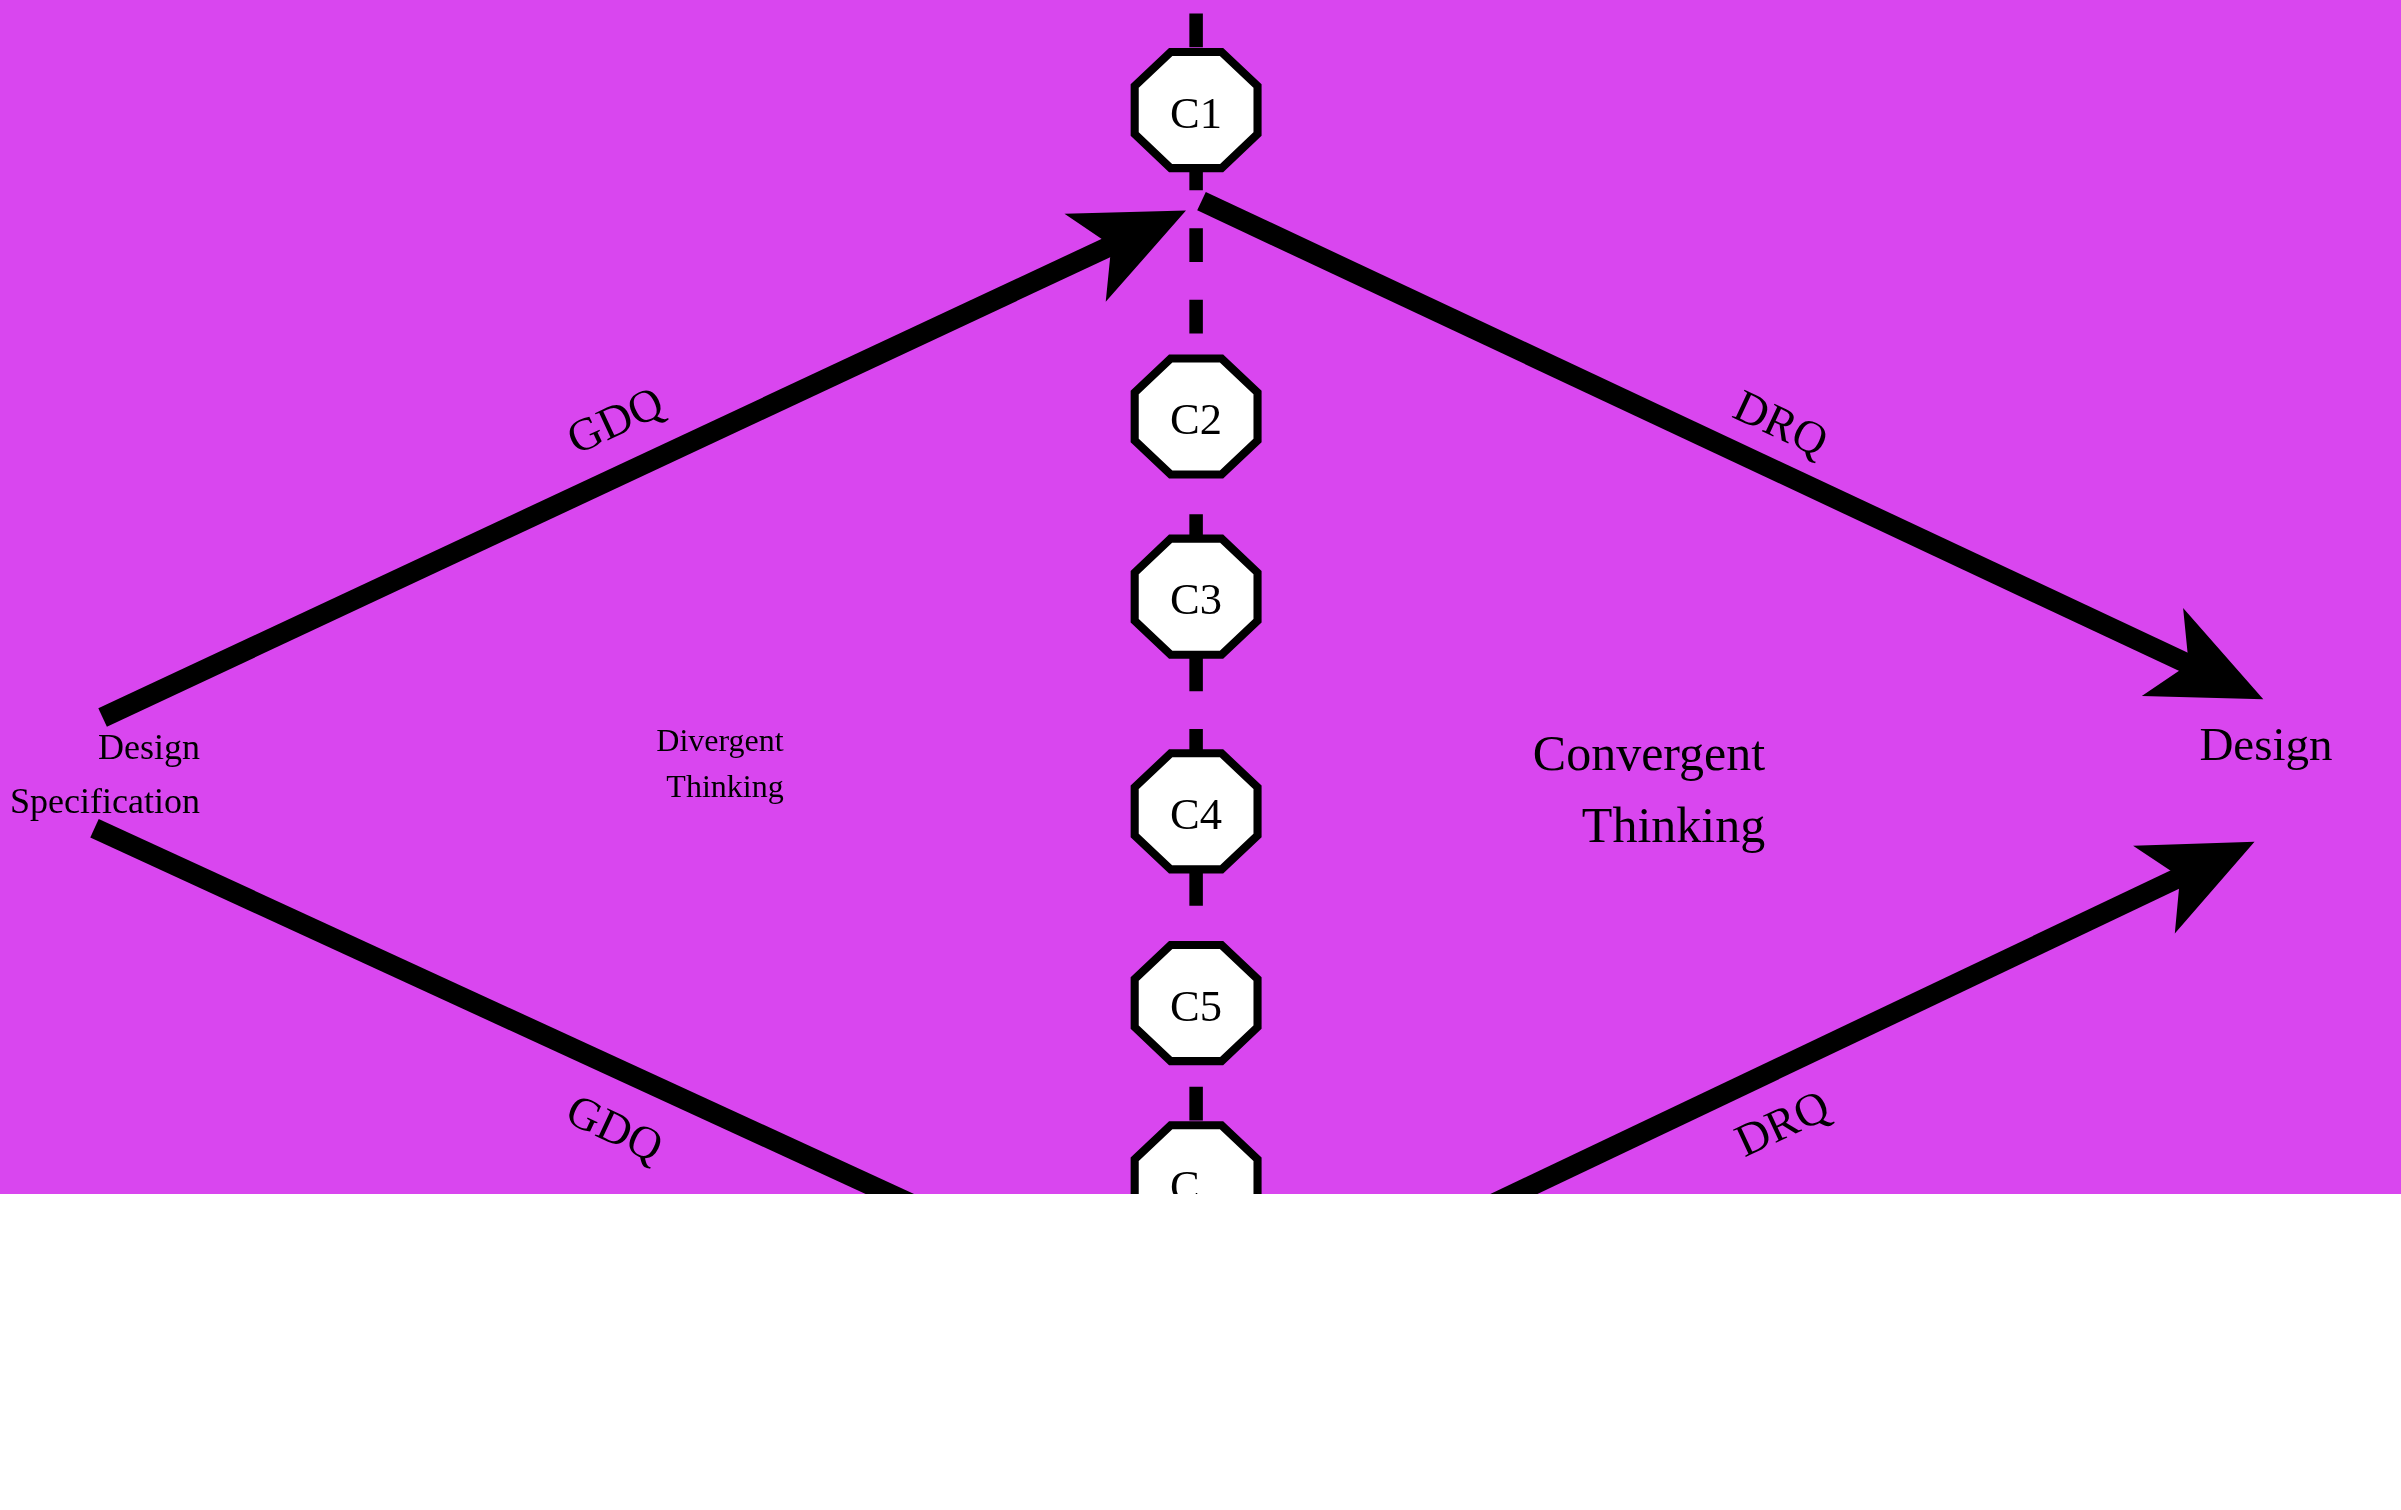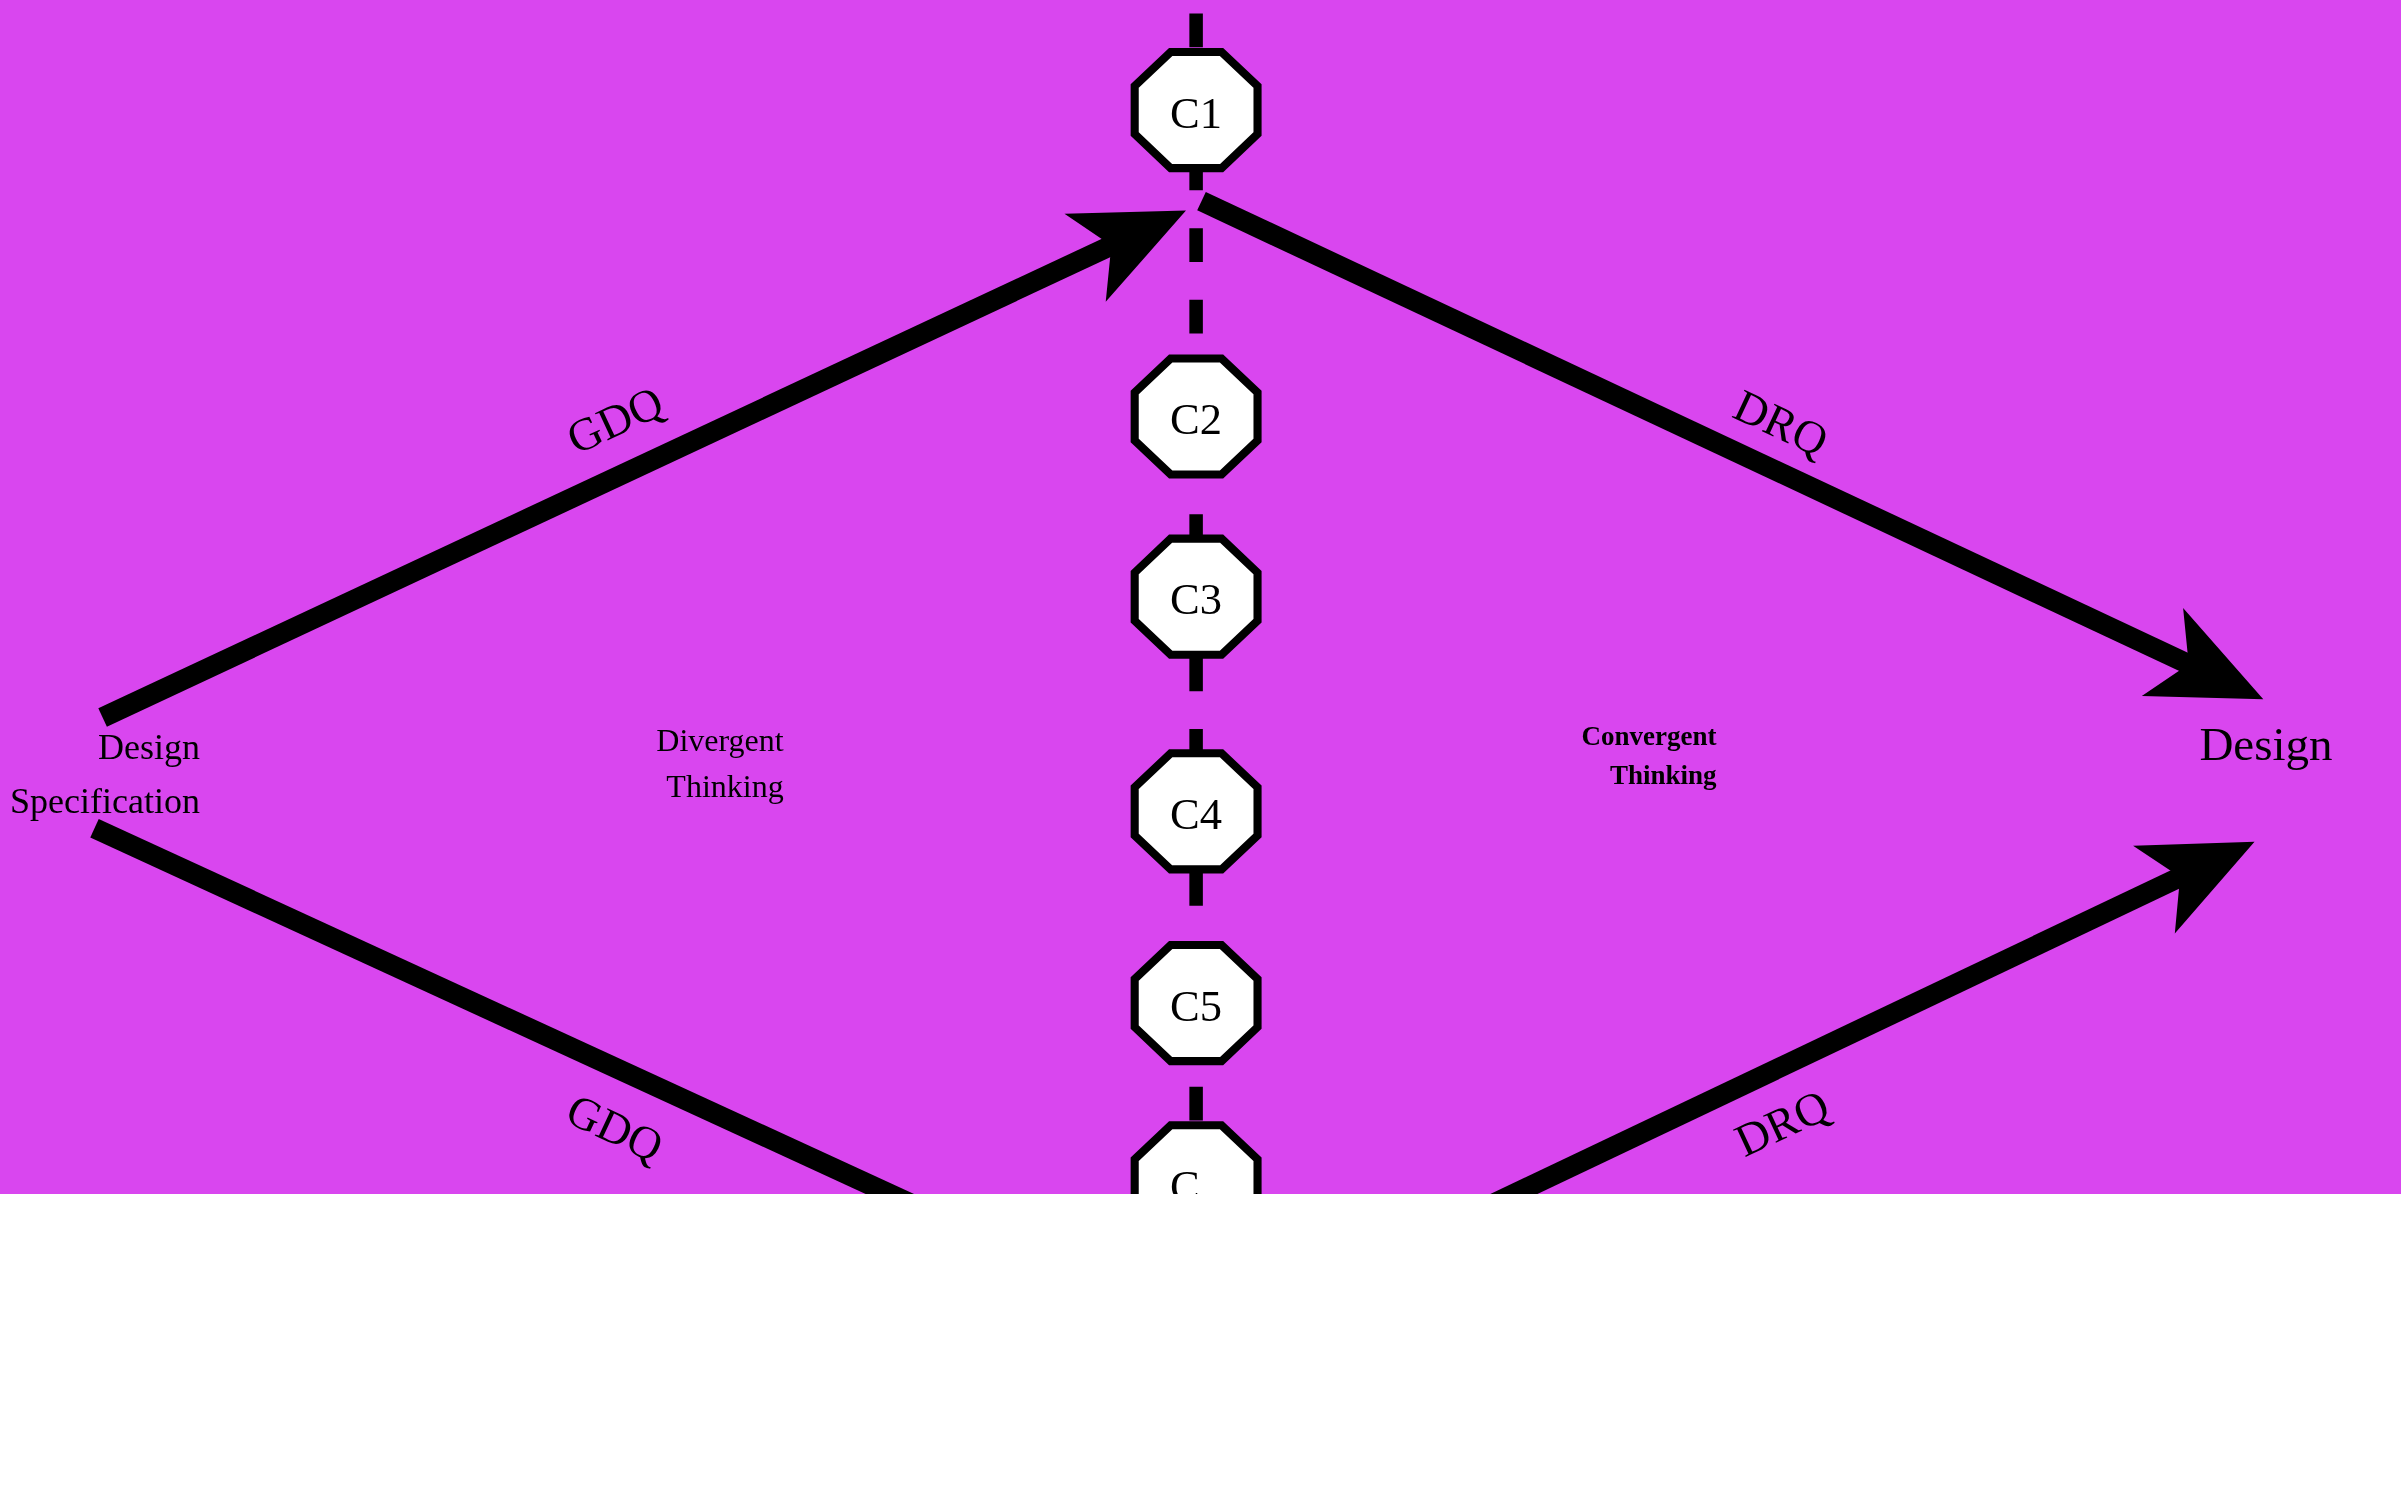--- a/index.html
+++ b/index.html
@@ -86,21 +86,21 @@
   <div class="lbl" style="left: 105px; top: 720px; font-size: 36px; line-height: 1.5; transform: translateX(-50%);">
     <span>Design</span>
     <span>Specification</span>
   </div>
 
   <div class="lbl" style="left: 720px; top: 717px; font-size: 32px; line-height: 1.44; transform: translateX(-50%);">
     <span>Divergent</span>
     <span>Thinking</span>
   </div>
 
-  <div class="lbl" style="left: 1649px; top: 717px; font-size: 27px; line-height: 1.44; transform: translateX(-50%); font-weight: bold;">
+  <div class="lbl" style="left: 1649px; top: 717px; font-size: 50px; line-height: 1.44; transform: translateX(-50%);">
     <span>Convergent</span>
     <span>Thinking</span>
   </div>
 
   <div class="lbl" style="left: 2266px; top: 714px; font-size: 47px; line-height: 1.28; transform: translateX(-50%);">
     <span>Design</span>
   </div>
 
   <div class="lbl" style="left: 615px; top: 420px; font-size: 46px; transform: translate(-50%, -50%) rotate(-25deg);">GDQ</div>
   <div class="lbl" style="left: 1781px; top: 423px; font-size: 46px; transform: translate(-50%, -50%) rotate(25deg);">DRQ</div>

